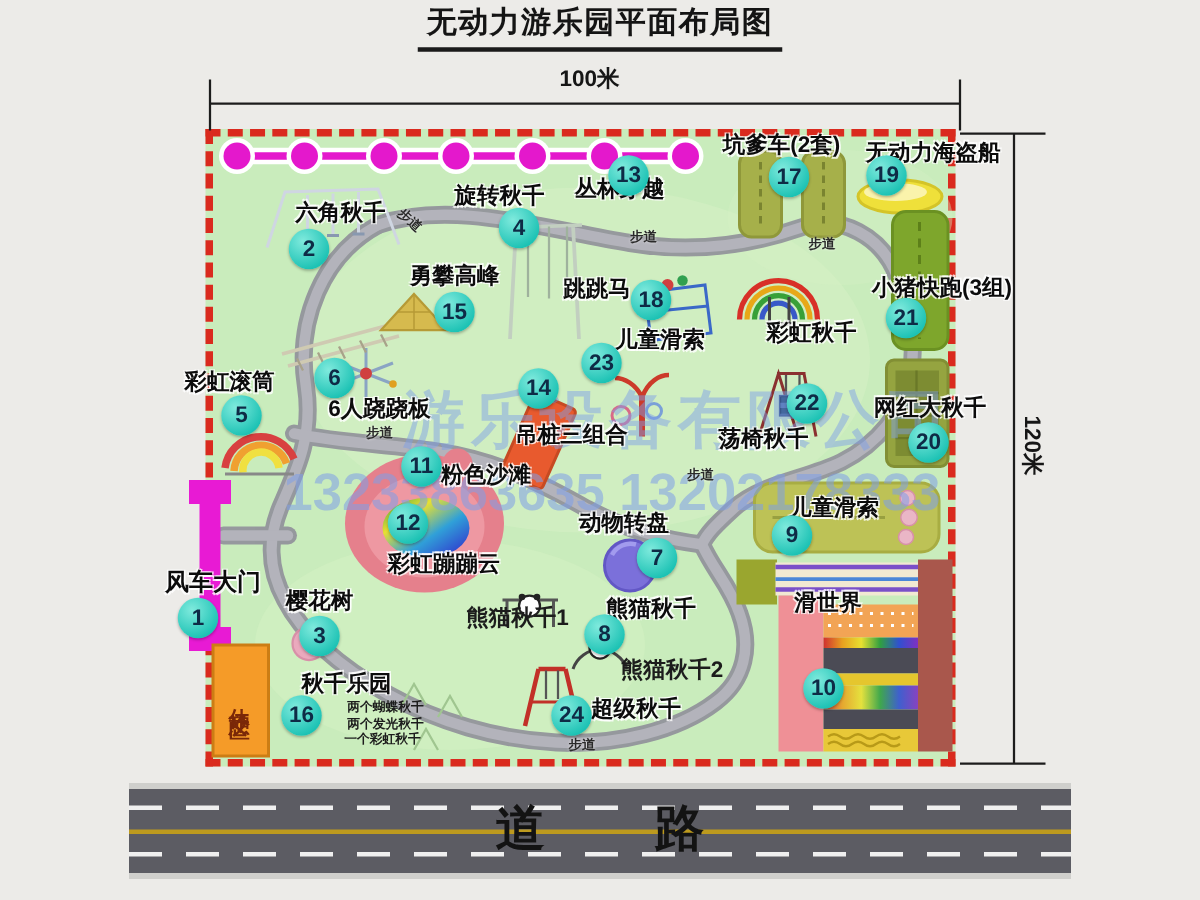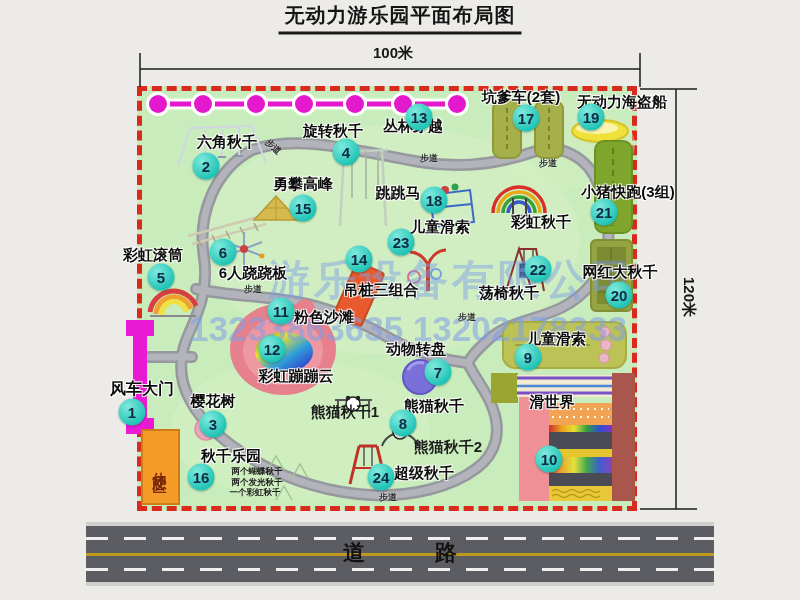--- a/index.html
+++ b/index.html
@@ -62,21 +62,21 @@
   .road{
     position:absolute;left:86px;top:522px;width:628px;height:64px;
     background:#5c5c63;border-top:4px solid #cfcfcc;border-bottom:4px solid #cfcfcc;
     box-sizing:border-box;z-index:1;
   }
   .road .dash{position:absolute;left:0;width:100%;height:3px;
     background:repeating-linear-gradient(90deg,#efefef 0 22px,transparent 22px 38px);}
   .road .yellow{position:absolute;left:0;top:27px;width:100%;height:3px;background:#bd9a1e;}
   .roadlabel{
     position:absolute;left:400px;top:553px;transform:translate(-50%,-50%);z-index:4;
-    font-size:22px;font-weight:bold;color:#131313;white-space:nowrap;word-spacing:64px;
+    font-size:33px;font-weight:bold;color:#131313;white-space:nowrap;word-spacing:64px;
   }
 </style>
 </head>
 <body>
 
 <div class="title">无动力游乐园平面布局图</div>
 <div class="dimlabel" style="left:393px;top:53px;">100米</div>
 <div class="dimlabel rot" style="left:688px;top:297px;">120米</div>
 
 <div class="map"></div>

